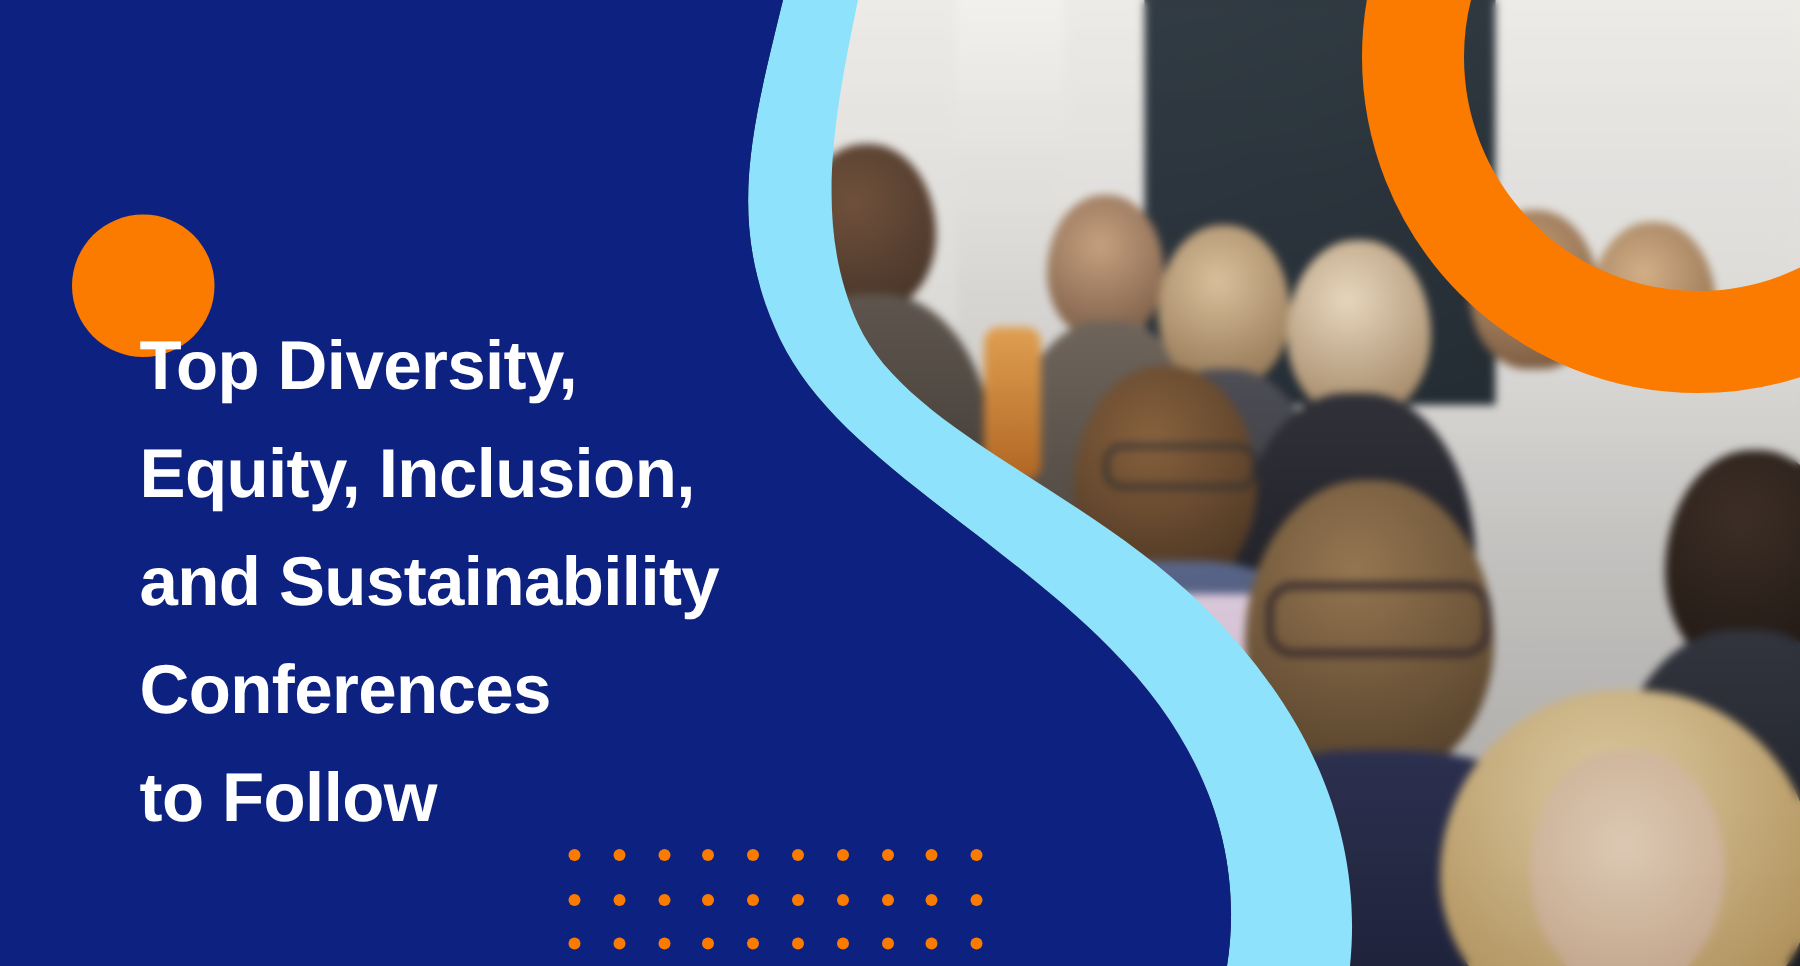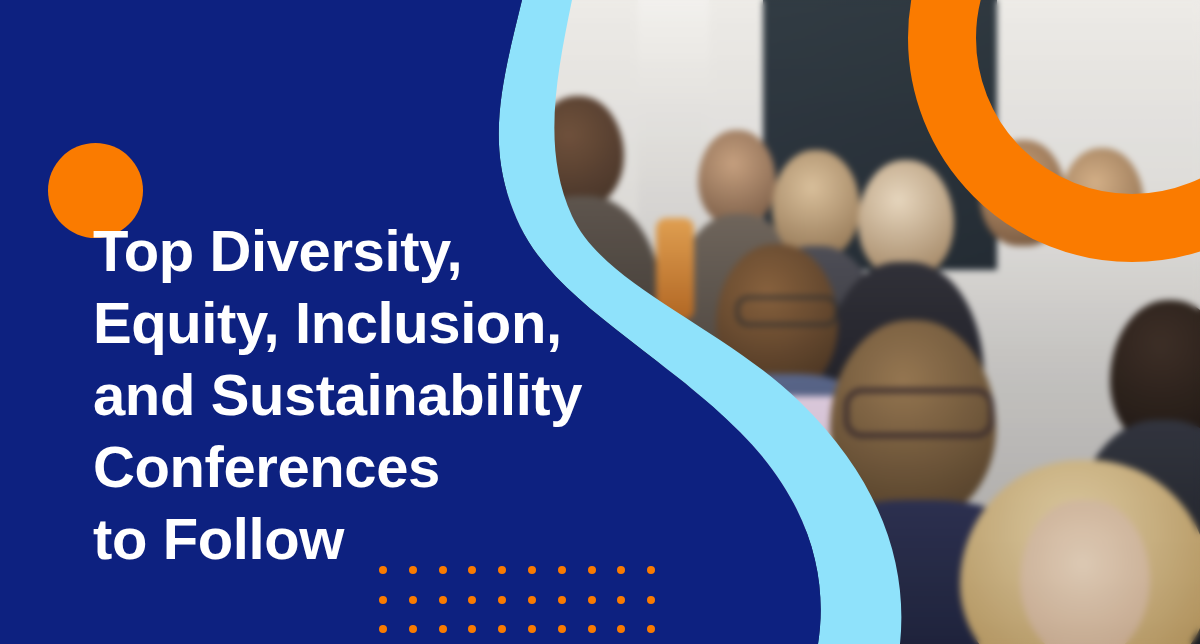--- a/index.html
+++ b/index.html
@@ -86,21 +86,21 @@
   }
 
   
   .headline {
     position: absolute;
     left: 93px;
     top: 176px;
     width: 520px;
     z-index: 6;
     color: #ffffff;
-    font-size: 58px;
+    font-size: 46px;
     line-height: 72px;
     font-weight: 700;
     letter-spacing: -0.4px;
     white-space: pre-line;
   }
 
   
   .dot-grid {
     position: absolute;
     left: 379px;

